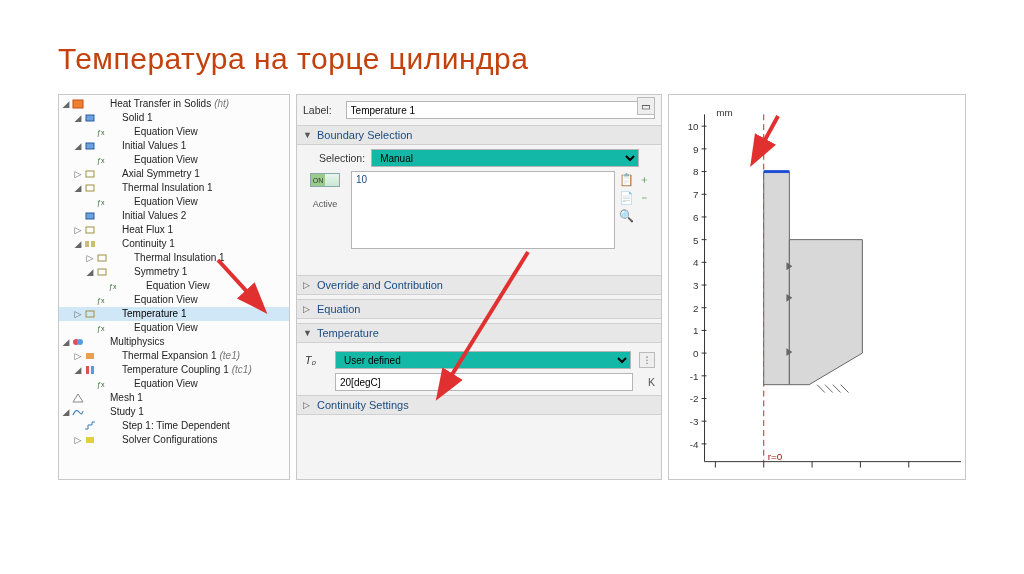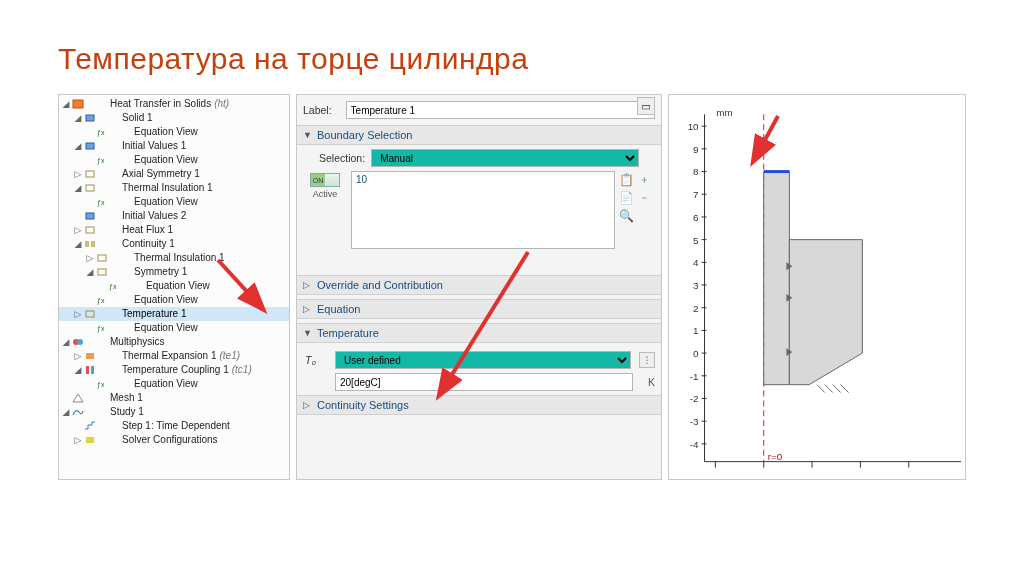--- a/index.html
+++ b/index.html
@@ -23,21 +23,21 @@
 
 .ic { width: 12px; height: 10px; }
 
 .settings-panel { width: 366px; height: 386px; background: #f4f4f4; font-size: 10.5px; padding: 4px 6px; position: relative; overflow: hidden; }
 .row-label { display: flex; align-items: center; gap: 14px; margin: 2px 0 6px 0; }
 .section-header { background: #e7e7e7; border-top: 1px solid #d0d0d0; border-bottom: 1px solid #d0d0d0; padding: 3px 6px; color: #1a4b80; font-size: 11px; display: flex; align-items: center; gap: 6px; margin: 4px -6px; }
 .section-header .twisty { font-size: 9px; color: #555; width: 8px; }
 .sel-row { display: flex; align-items: center; gap: 6px; margin: 4px 16px; }
 .sel-row select, .combo { flex: 1; height: 18px; border: 1px solid #b5b5b5; background: #14b8a6; font-size: 10px; padding: 0 4px; }
 .selection-box-wrap { display: flex; gap: 4px; }
-.on-active { width: 44px; display: flex; flex-direction: column; align-items: center; gap: 2px; margin-top: 2px; }
+.on-active { width: 44px; display: flex; flex-direction: column; align-items: center; gap: 12px; margin-top: 2px; }
 .on-btn { width: 30px; height: 14px; border: 1px solid #8aa; background: linear-gradient(#e9f5ed,#c9e6d4); font-size: 7px; display: flex; }
 .on-btn .half { flex:1; display:flex; align-items:center; justify-content:center; }
 .active-label { font-size: 9px; color: #555; }
 .list-box { flex: 1; height: 78px; border: 1px solid #b5b5b5; background: #fff; padding: 2px 4px; font-size: 10px; color: #1a4b80; }
 .side-tools { width: 16px; display: flex; flex-direction: column; gap: 4px; align-items: center; padding-top: 2px; }
 .side-tools .tl { width: 14px; height: 14px; display:flex; align-items:center; justify-content:center; color:#5a8a3a; font-size:12px; cursor:pointer; }
 .side-tools2 { width: 16px; display:flex; flex-direction:column; gap:4px; padding-top:2px; }
 .temp-sub { padding: 2px 0 0 2px; }
 .expr-row { display:flex; align-items:center; gap:8px; margin: 2px 0 4px 0; }
 .expr-row .sym { width: 22px; font-style: italic; }

